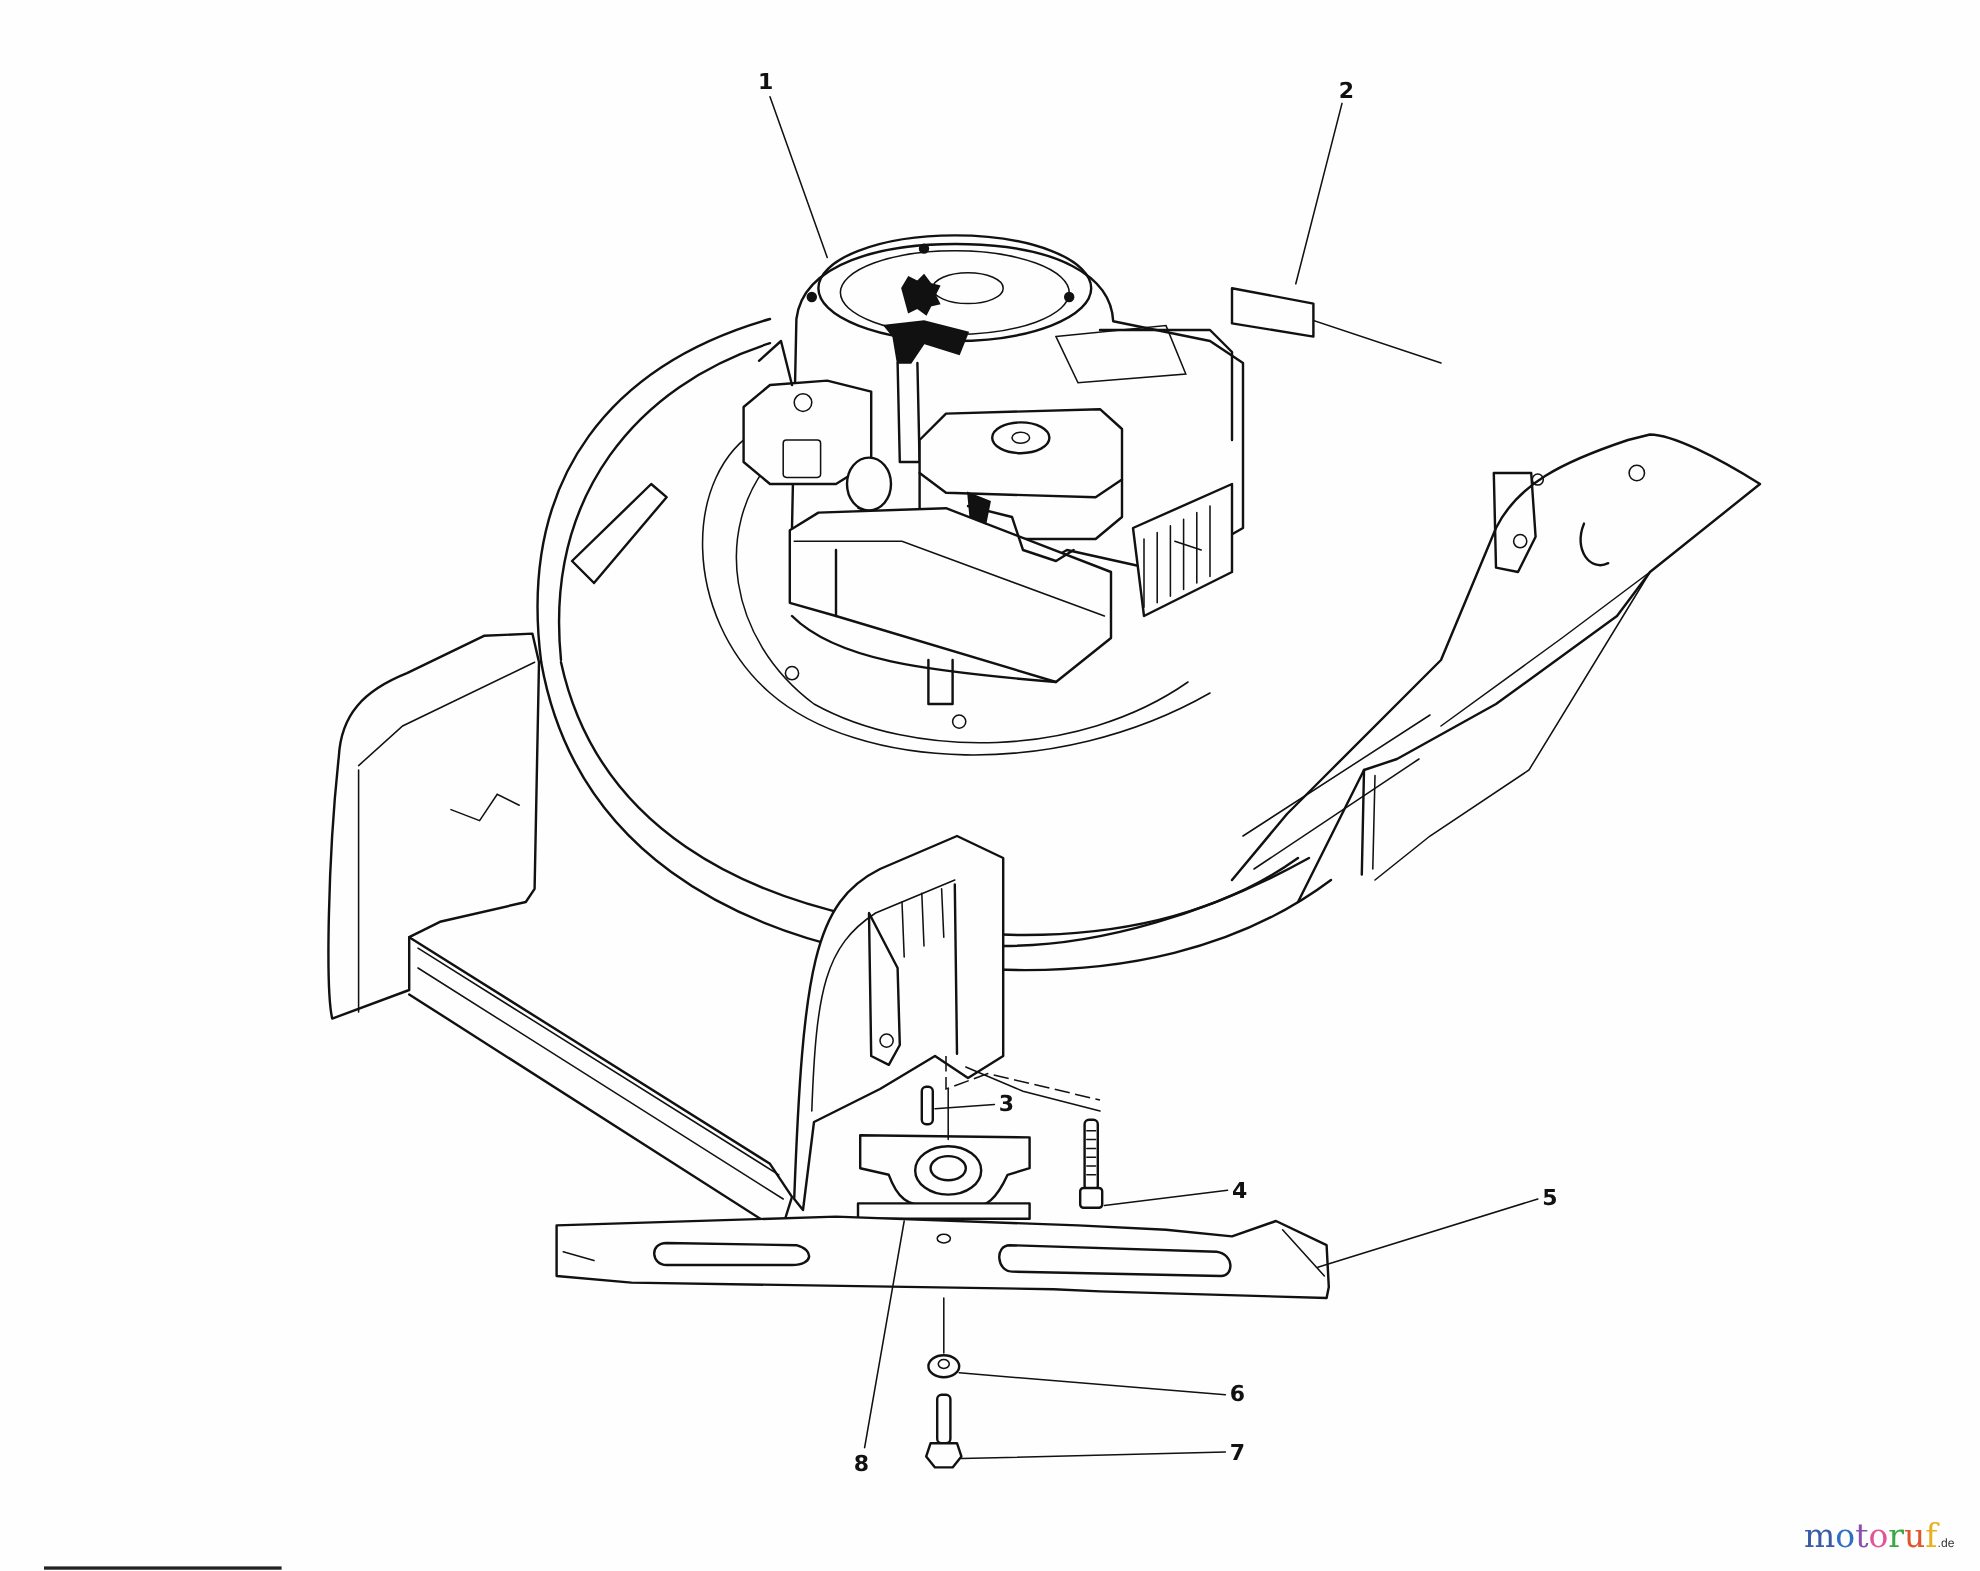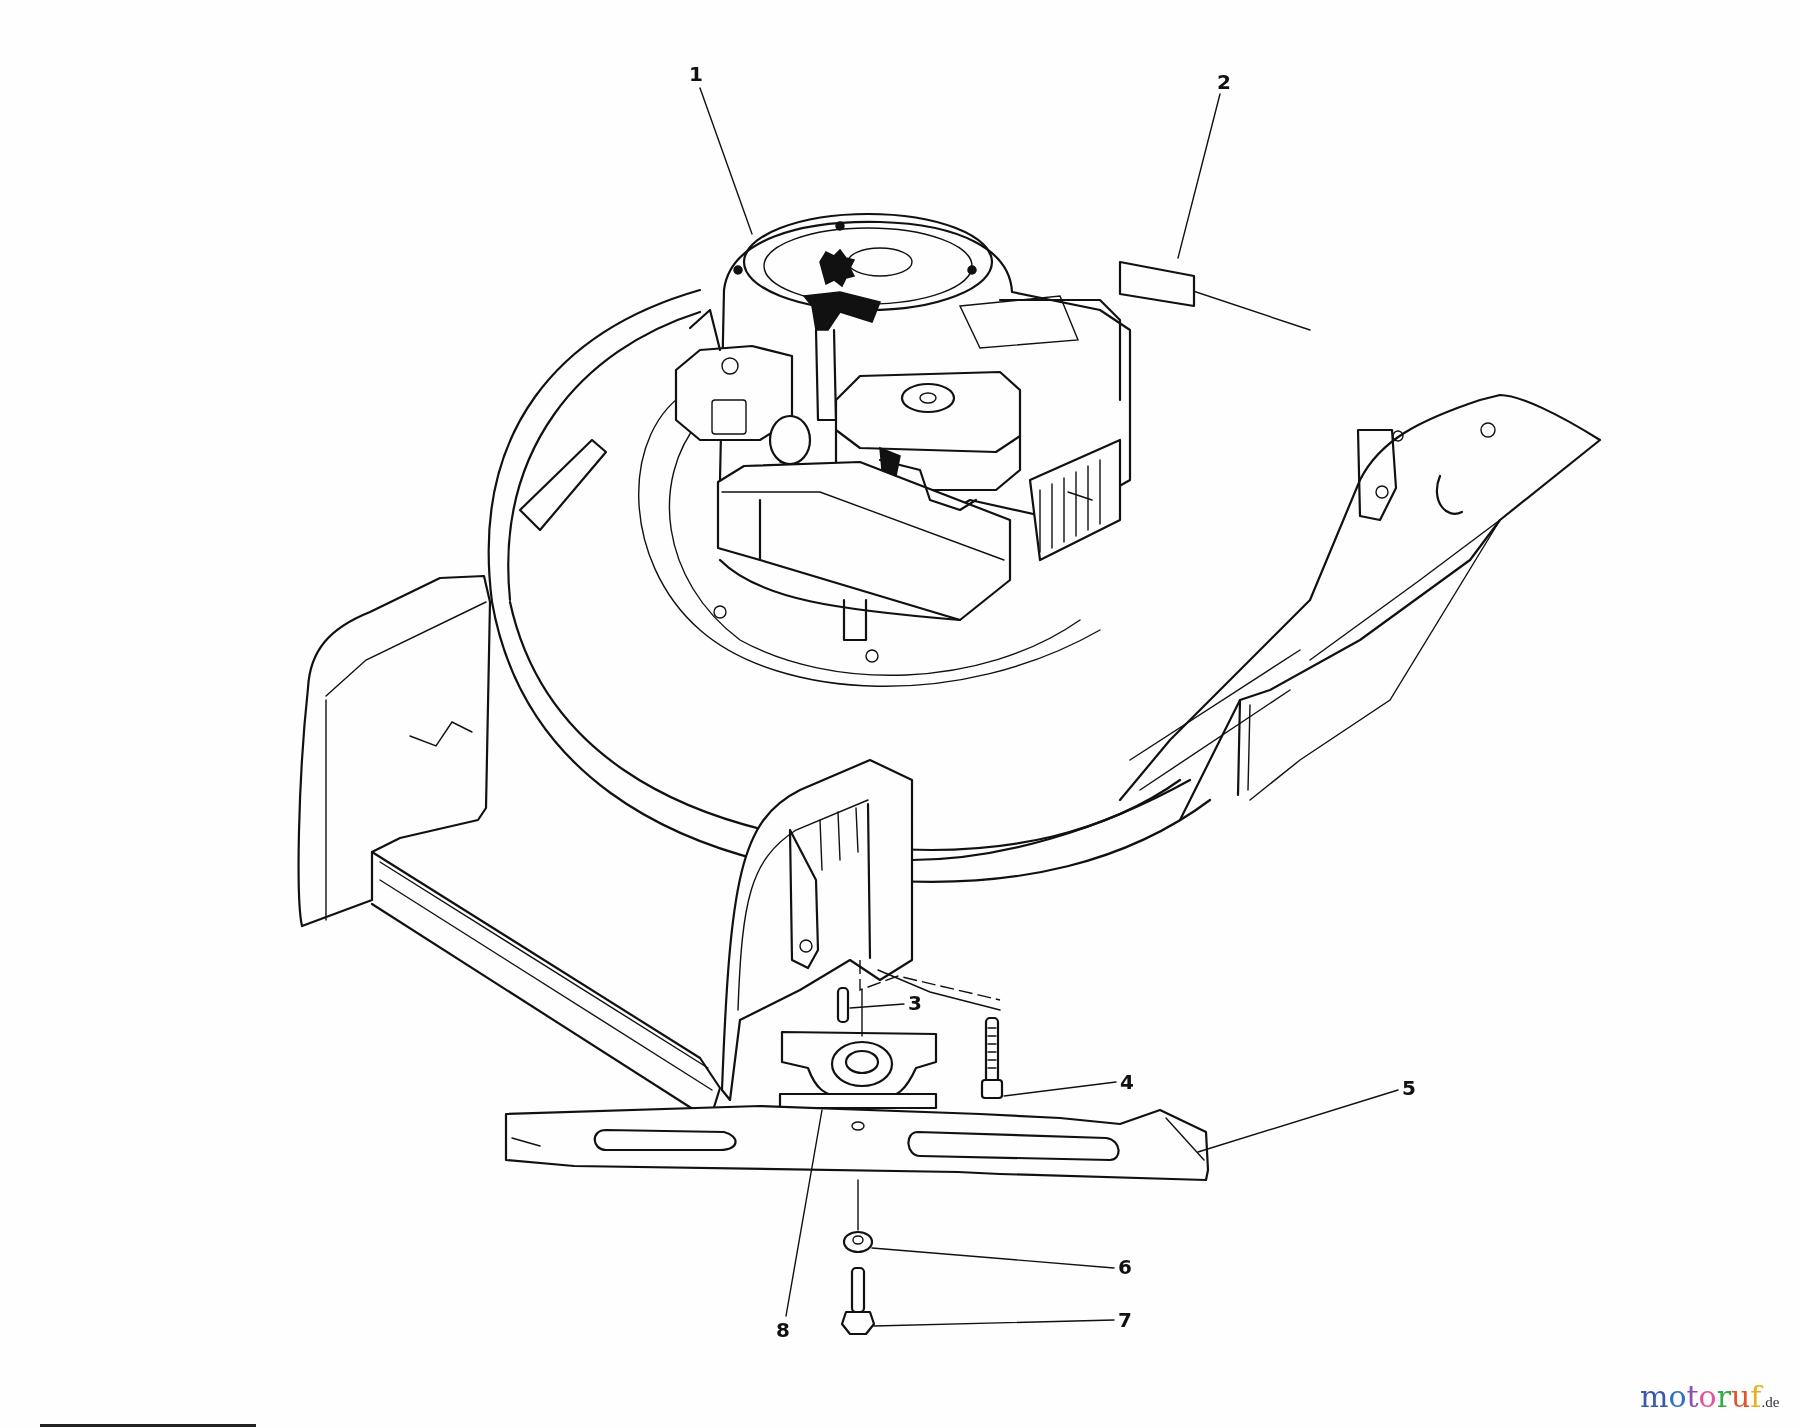--- a/index.html
+++ b/index.html
@@ -6,21 +6,21 @@
   .canvas { position: relative; width: 1800px; height: 1428px; overflow: hidden; background: #fdfefd; }
   svg.art { position: absolute; left: 0; top: 0; }
   .ln { fill: none; stroke: #111; stroke-width: 2.2; stroke-linejoin: round; stroke-linecap: round; }
   .ln-thin { fill: none; stroke: #111; stroke-width: 1.4; stroke-linecap: round; }
   .ln-dash { fill: none; stroke: #111; stroke-width: 1.4; stroke-dasharray: 14 5; }
   .fill-w { fill: #fdfefd; stroke: #111; stroke-width: 2.2; stroke-linejoin: round; }
   .fill-b { fill: #111; stroke: #111; stroke-width: 1.5; }
   .callout { position: absolute; font-family: "DejaVu Sans", sans-serif; font-weight: bold; font-size: 20px; color: #111; line-height: 1; transform: translate(-50%, -50%); }
   .logo { position: absolute; left: 1640px; top: 1382px; font-family: "DejaVu Serif", serif; font-size: 30px; line-height: 1; white-space: nowrap; }
   .logo span { display: inline-block; }
-  .logo .tld { font-family: Liberation Serif, serif; font-size: 15px; color: #333; text-align: center; }
+  .logo .tld { font-family: Liberation Sans, sans-serif; font-size: 11px; color: #333; text-align: center; }
   .bottom-rule { position: absolute; left: 40px; top: 1424px; width: 216px; height: 3px; background: #222; }
 </style>
 </head>
 <body>
 
 <div class="canvas">
   <svg class="art" width="1800" height="1428" viewBox="0 0 1800 1428">
 
     <g>
 

